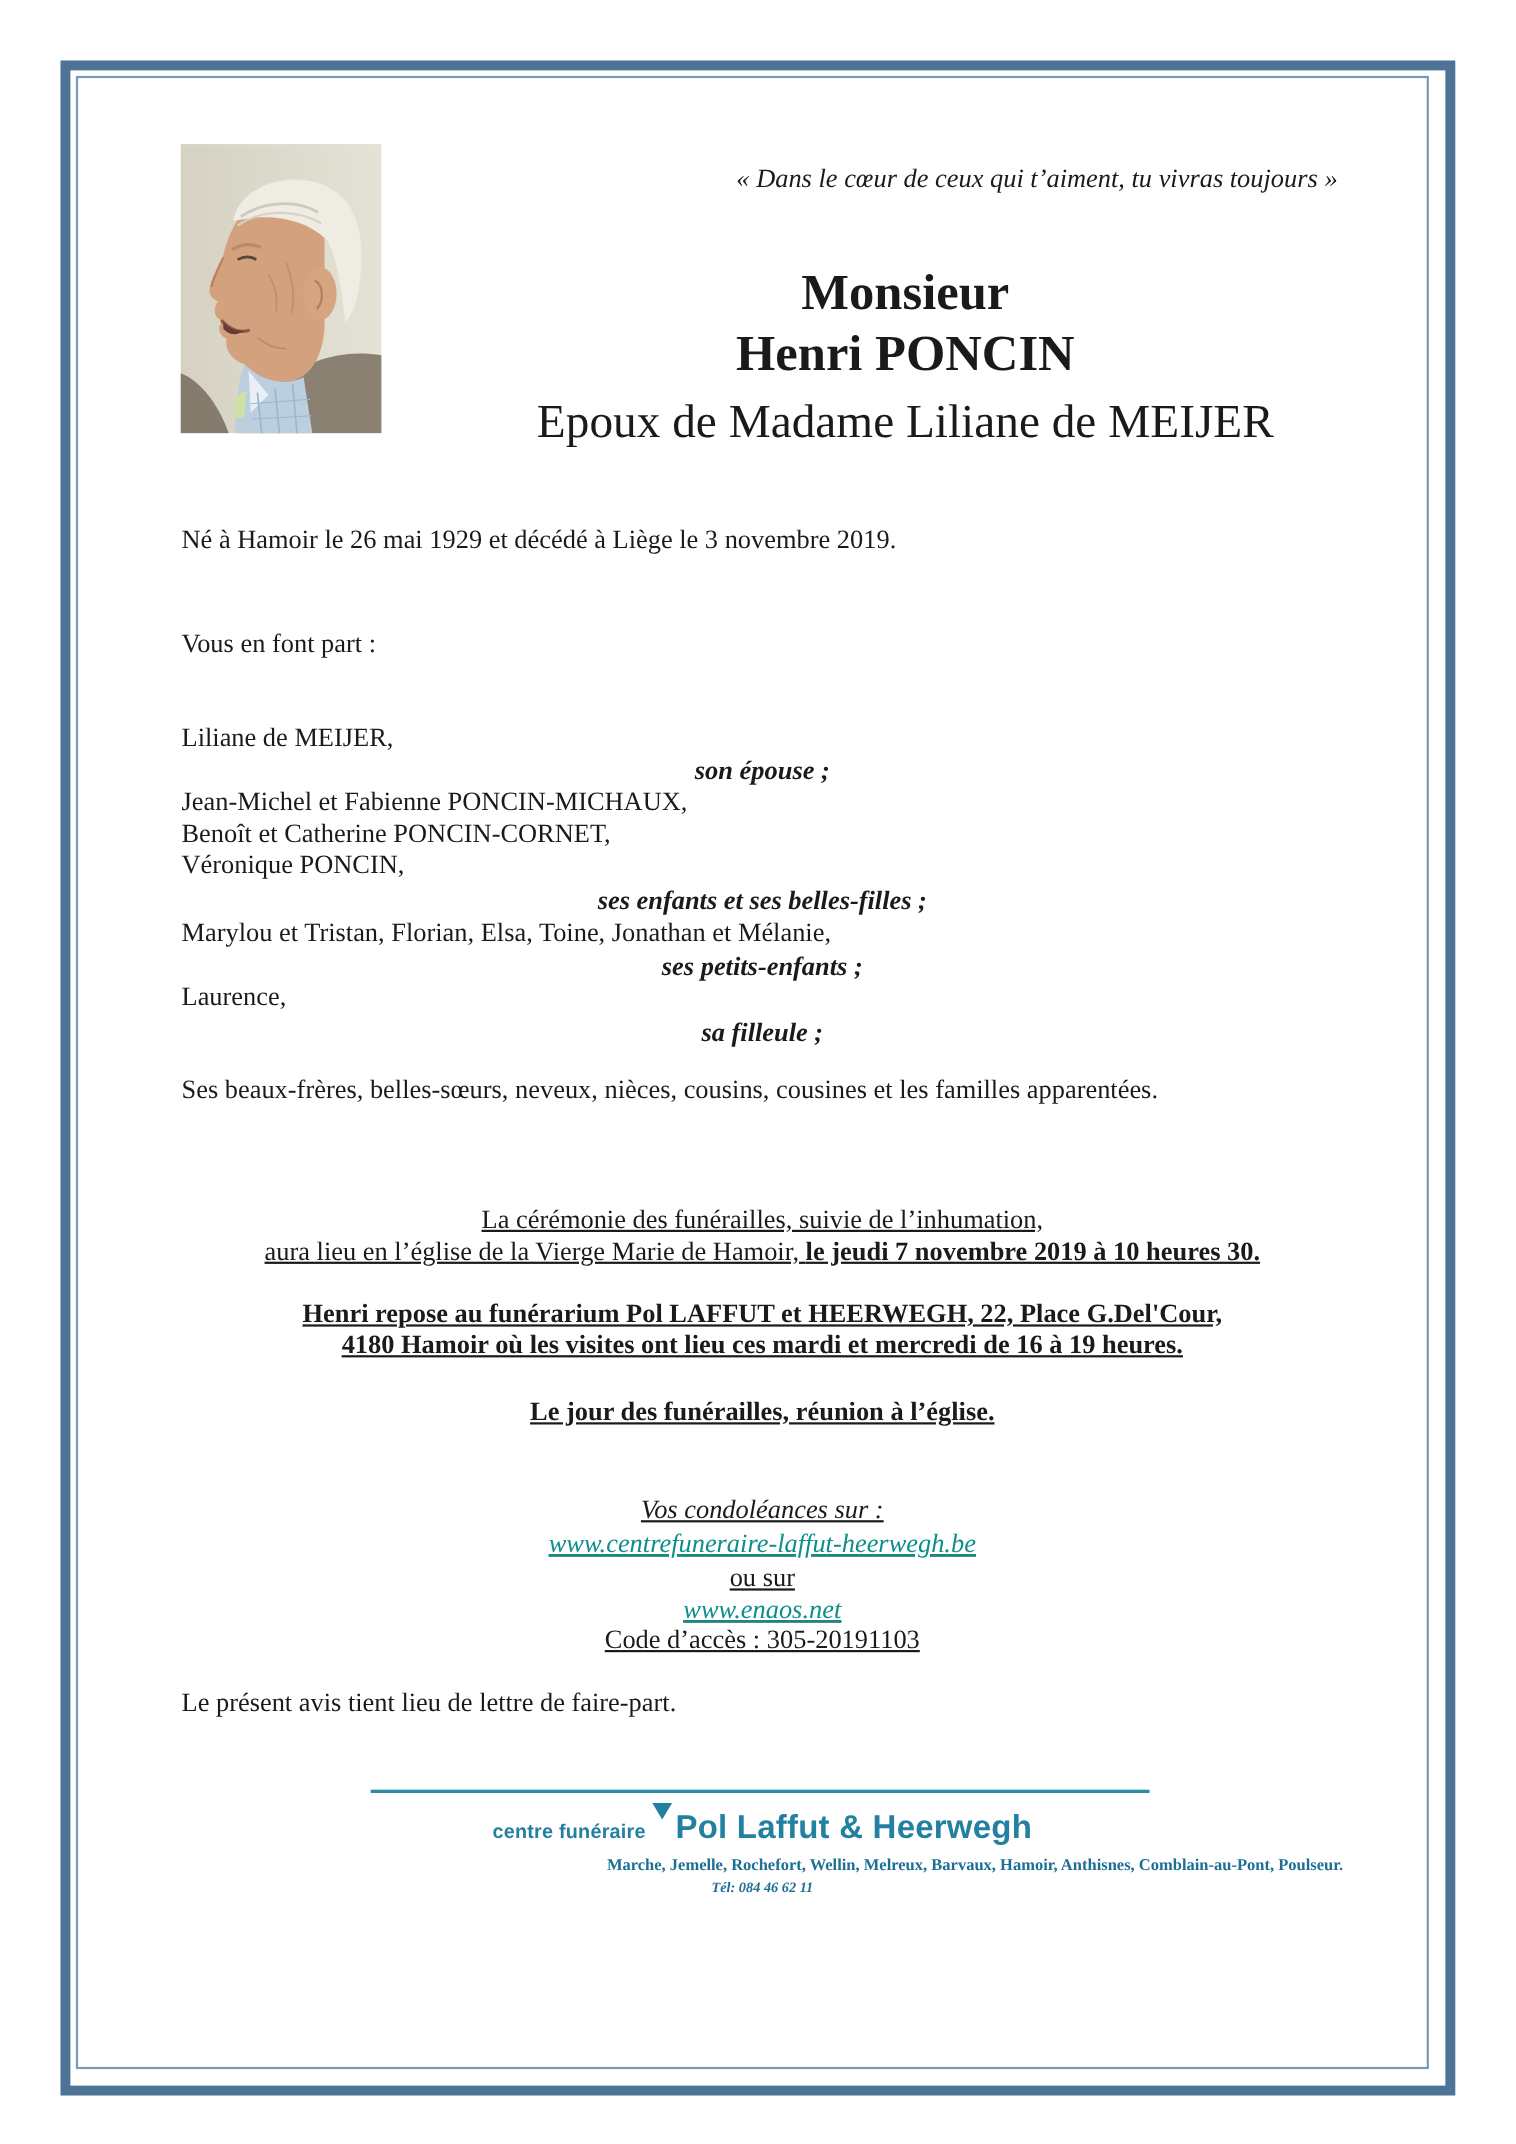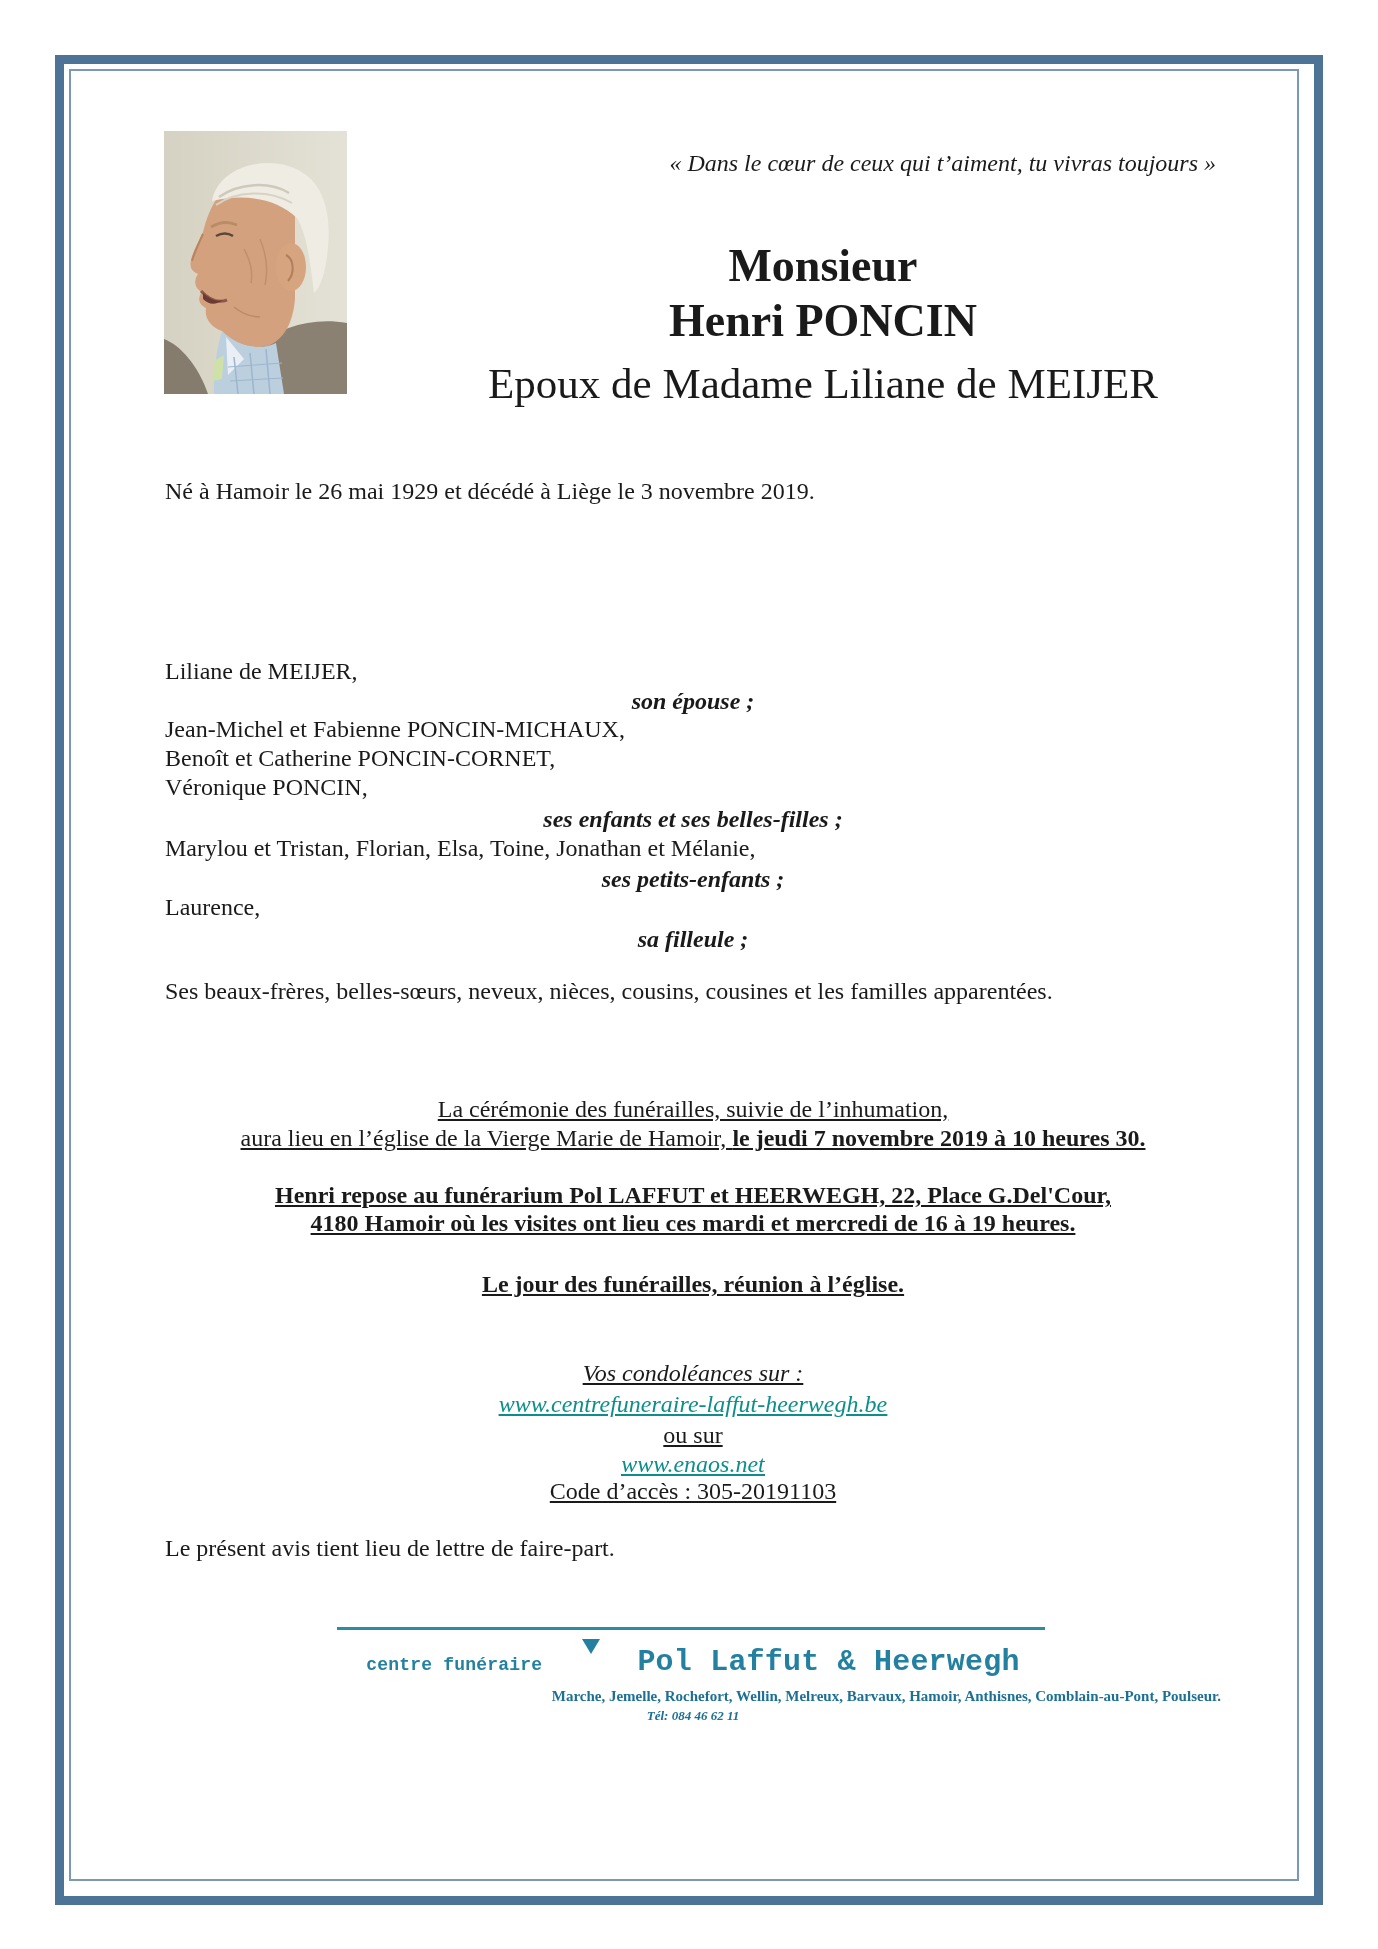--- a/index.html
+++ b/index.html
@@ -40,21 +40,21 @@
   .weblink{
     color:var(--link,#0d8e8b);font-style:italic;text-decoration:underline;cursor:pointer;
   }
   .footer-line{
     position:absolute;left:337px;top:1627px;width:708px;height:3px;
     background:var(--footer_line,#2e8ba4);
   }
   .footer-logo{
     position:absolute;left:165px;top:1645px;width:1056px;height:46px;
     display:flex;justify-content:center;align-items:baseline;
-    font-family:Liberation Mono, monospace;color:var(--footer_teal,#2480a0);gap:34px;
+    font-family:Liberation Sans, sans-serif;color:var(--footer_teal,#2480a0);
   }
   .brand-prefix{font-size:18px;font-weight:bold;letter-spacing:.2px;}
   .logo-triangle{
     width:0;height:0;border-left:9px solid transparent;border-right:9px solid transparent;
     border-top:15px solid var(--footer_teal,#2480a0);
     align-self:flex-start;margin:-6px 3px 0 6px;
   }
   .brand-name{font-size:30px;font-weight:bold;letter-spacing:.2px;}
   .footer-cities{
     position:absolute;left:165px;top:1688px;width:1056px;text-align:right;
@@ -119,20 +119,21 @@
     </svg>
   </div>
 
   <div class="quote">« Dans le cœur de ceux qui t’aiment, tu vivras toujours »</div>
 
   <div class="title-line title-main" style="top:243px">Monsieur</div>
   <div class="title-line title-main" style="top:298px">Henri PONCIN</div>
   <div class="title-line title-sub" style="top:362px">Epoux de Madame Liliane de MEIJER</div>
 
   <div class="body-line" style="top:477px">Né à Hamoir le 26 mai 1929 et décédé à Liège le 3 novembre 2019.</div>
+  <div class="body-line" style="top:572px">Vous en font part :</div>
 
   <div class="body-line" style="top:657px">Liliane de MEIJER,</div>
   <div class="body-line right" style="top:687px">son épouse ;</div>
   <div class="body-line" style="top:715px">Jean-Michel et Fabienne PONCIN-MICHAUX,</div>
   <div class="body-line" style="top:744px">Benoît et Catherine PONCIN-CORNET,</div>
   <div class="body-line" style="top:773px">Véronique PONCIN,</div>
   <div class="body-line right" style="top:805px">ses enfants et ses belles-filles ;</div>
   <div class="body-line" style="top:834px">Marylou et Tristan, Florian, Elsa, Toine, Jonathan et Mélanie,</div>
   <div class="body-line right" style="top:865px">ses petits-enfants ;</div>
   <div class="body-line" style="top:893px">Laurence,</div>

